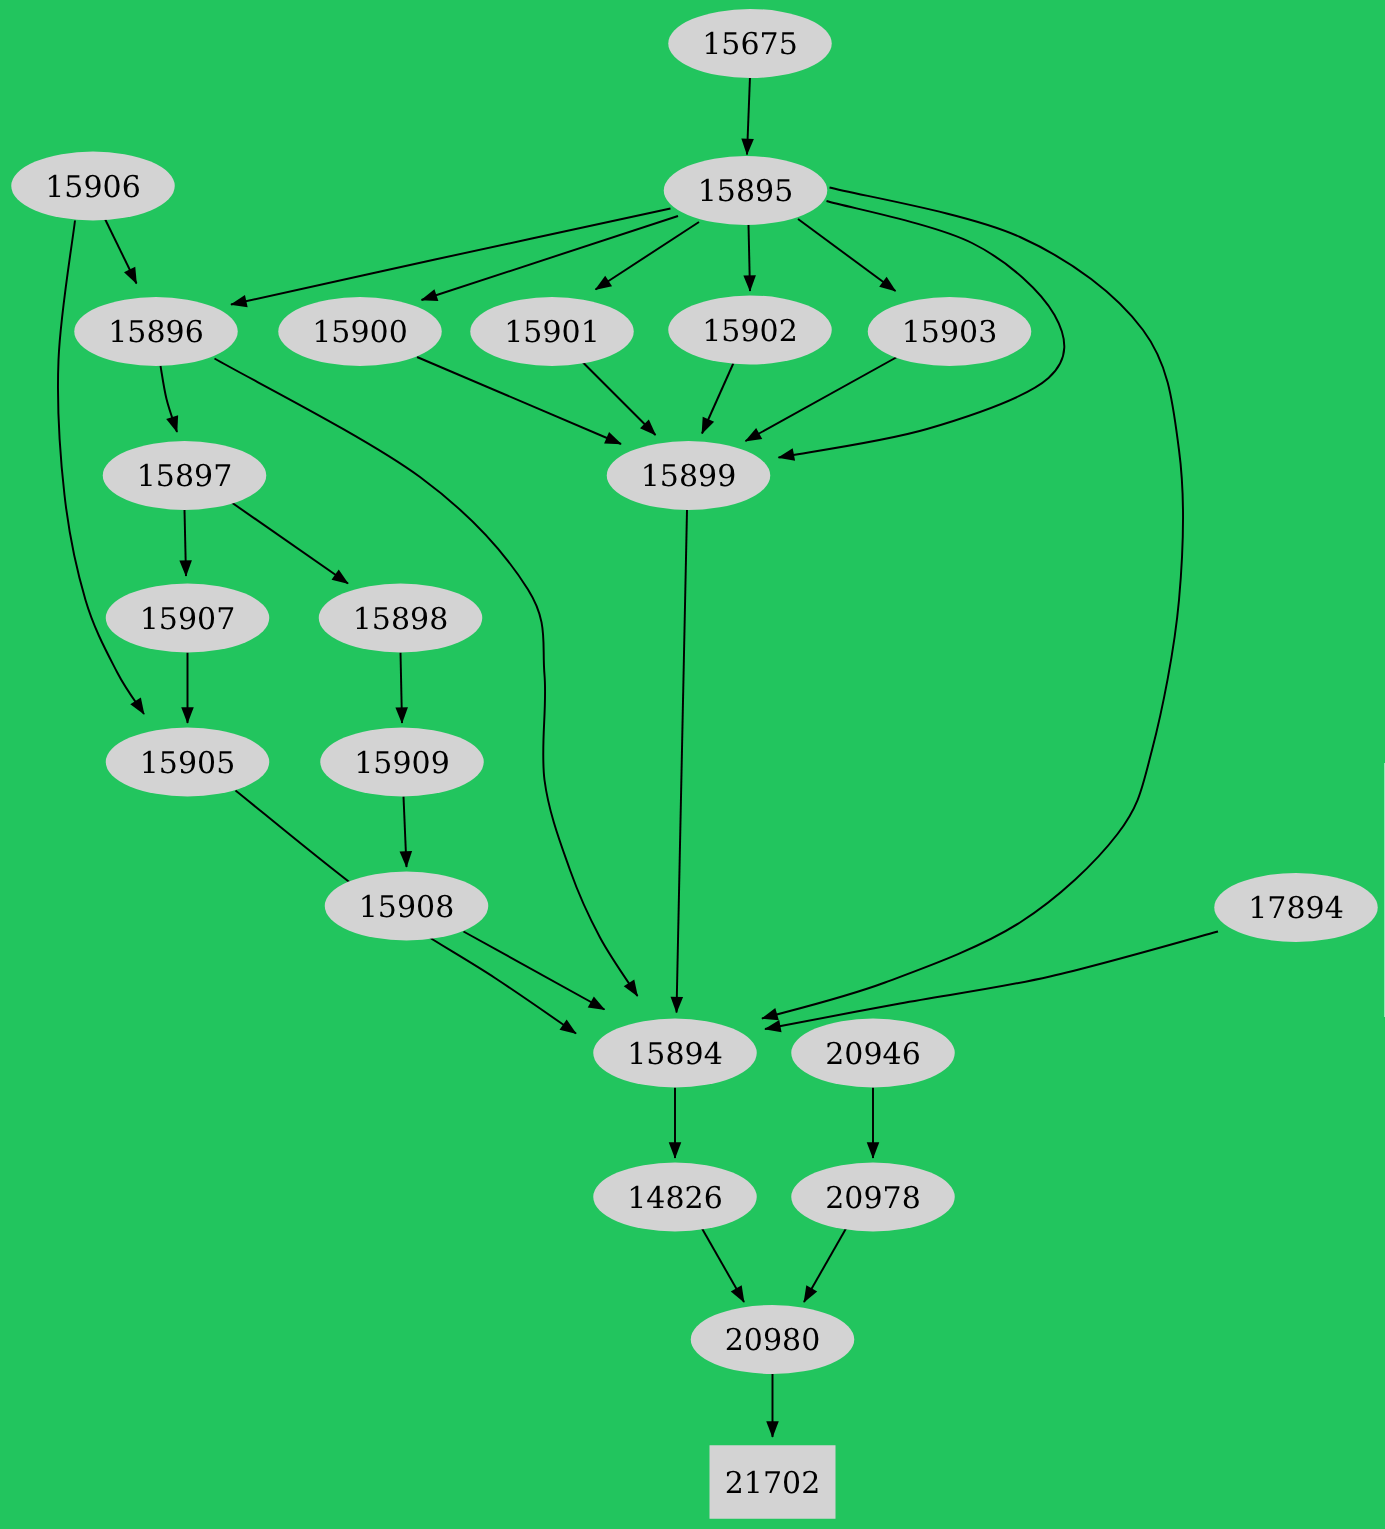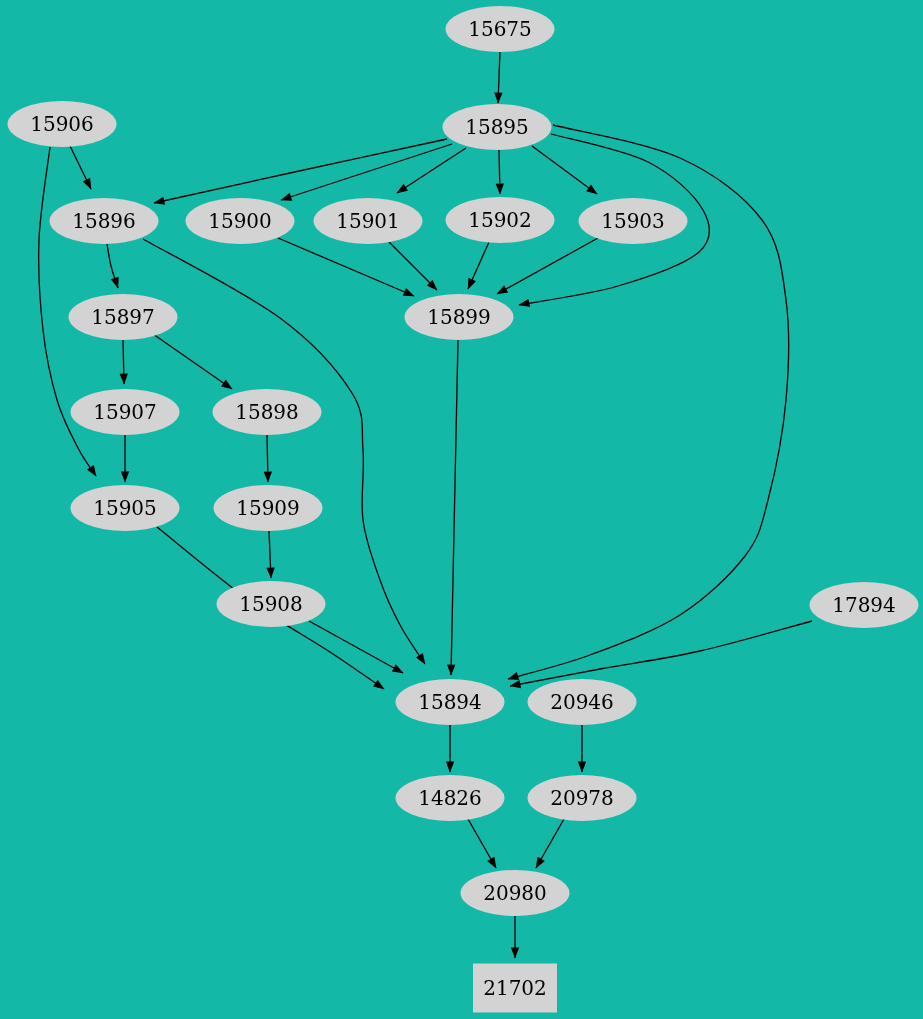--- a/index.html
+++ b/index.html
@@ -3,21 +3,21 @@
 <meta charset="utf-8">
 <style>
   html, body {
     margin: 0;
     padding: 0;
     background: #ffffff;
   }
   .graph-wrap {
     width: 923px;
     height: 1019px;
-    background: #14b8a6;
+    background: #22c55e;
     position: relative;
   }
   svg { display: block; }
   .edge-path {
     fill: none;
     stroke-width: 1.3;
   }
   .node-shape { stroke: none; }
   .node-label {
     font-family: "DejaVu Serif", "Liberation Serif", serif;

